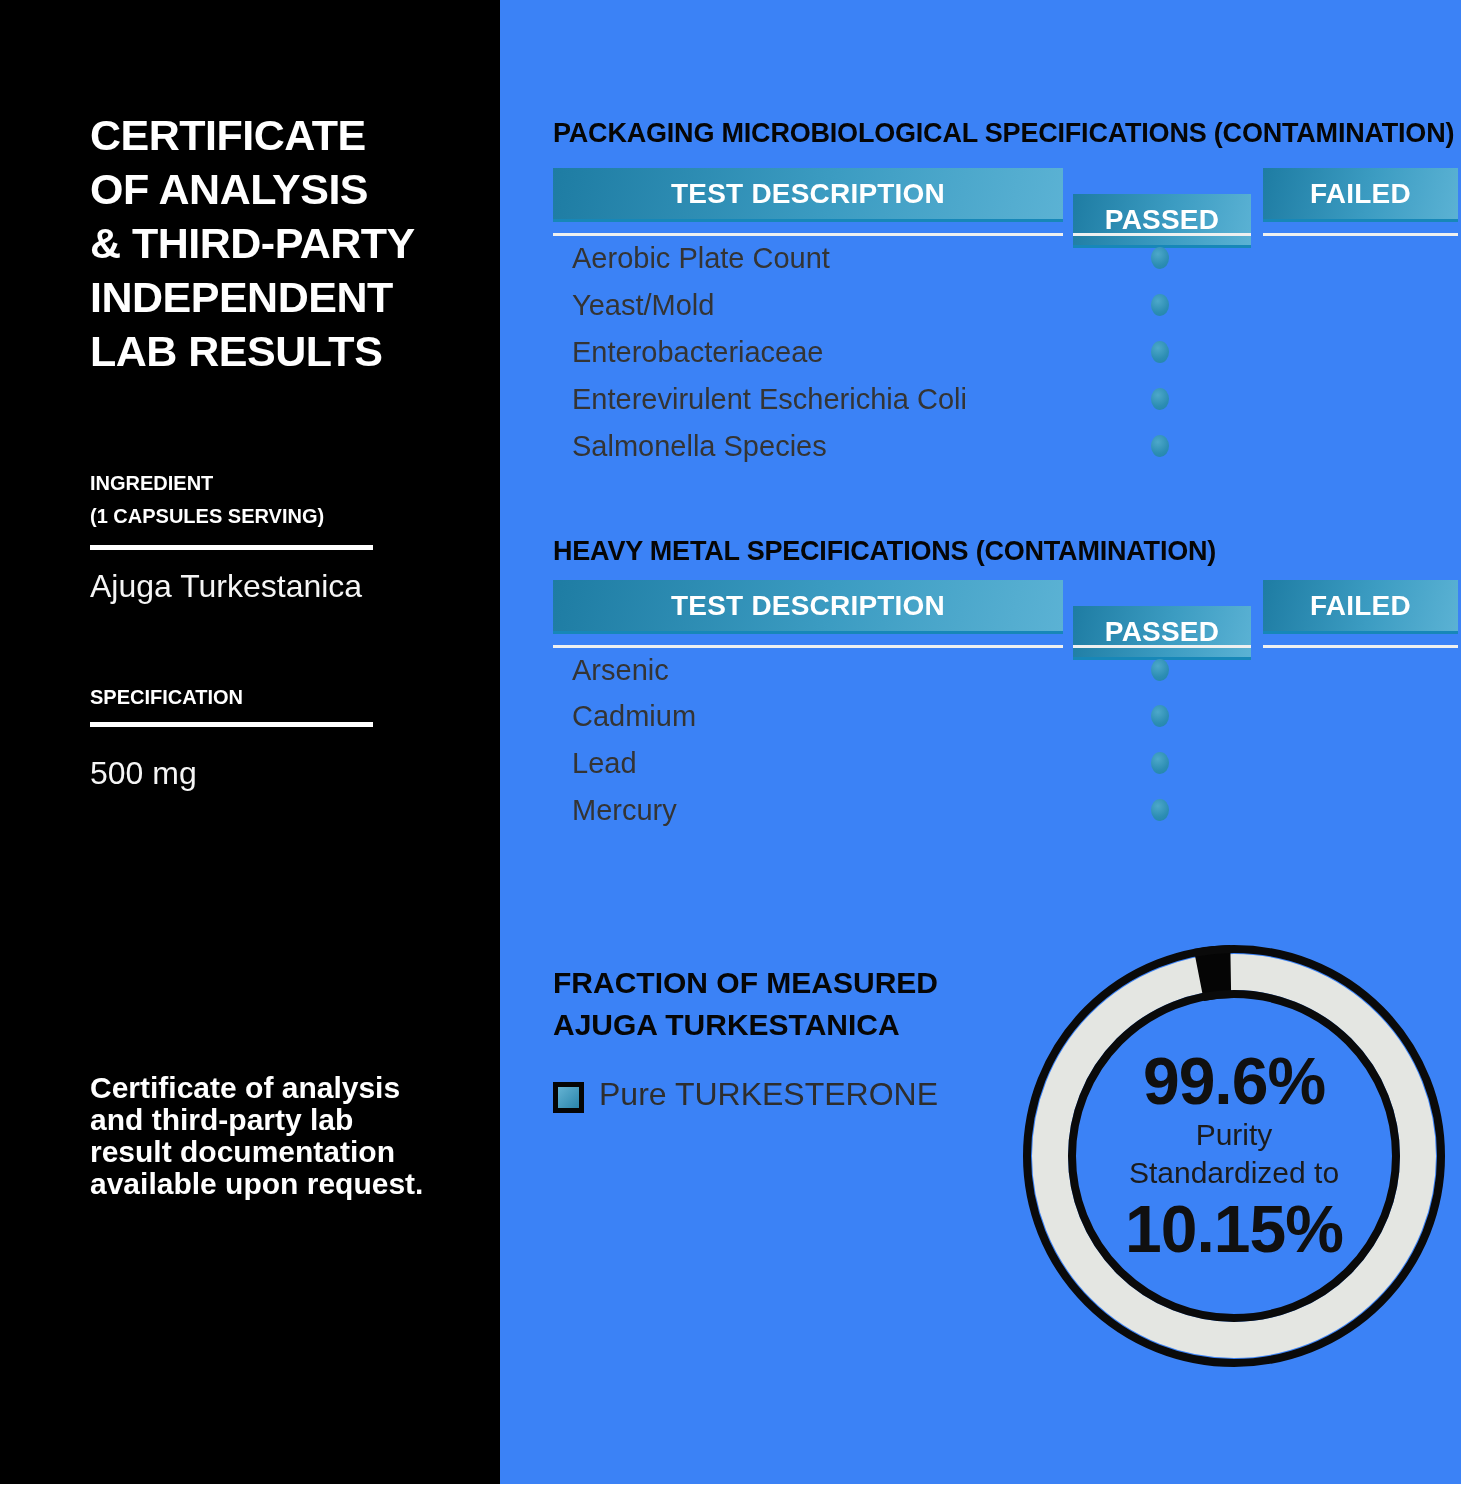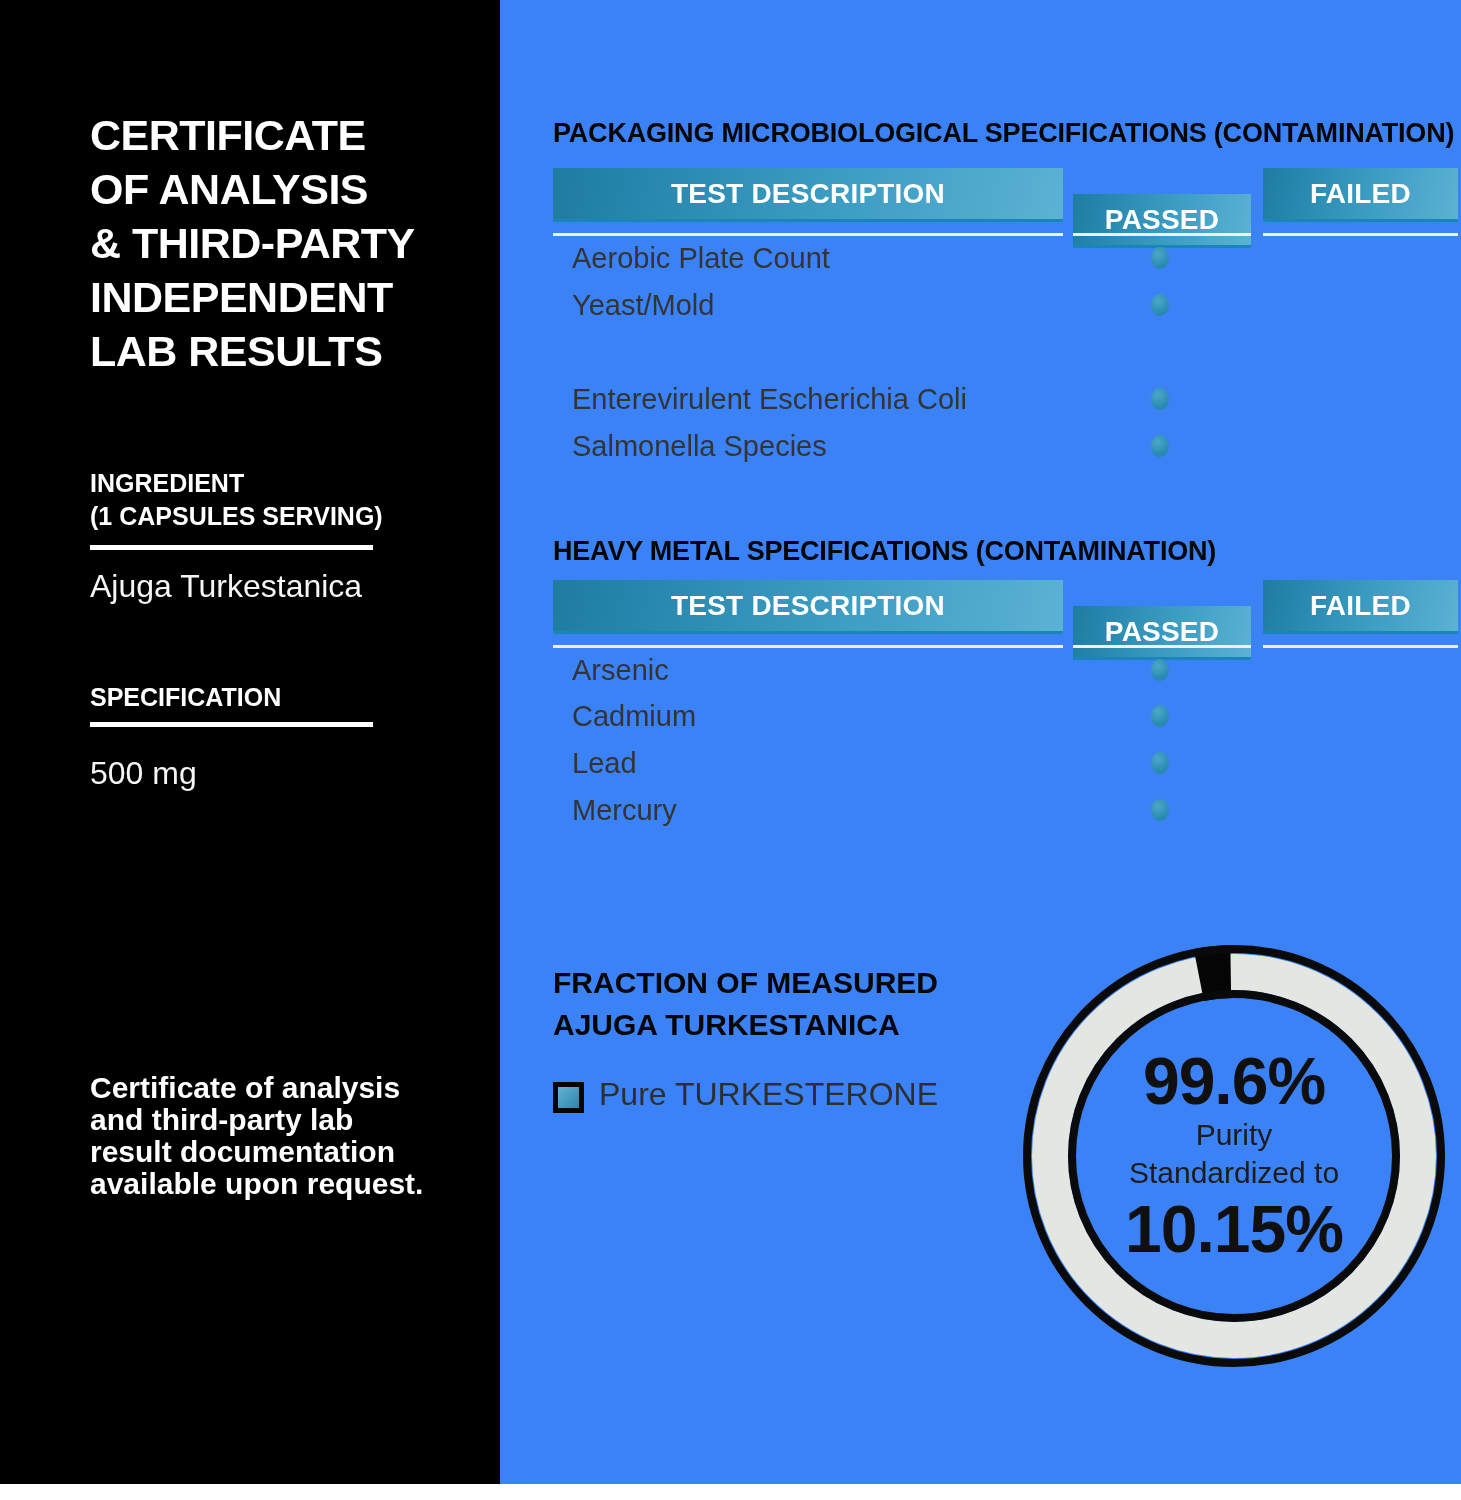--- a/index.html
+++ b/index.html
@@ -3,21 +3,21 @@
 <meta charset="utf-8">
 <style>
   * { margin:0; padding:0; box-sizing:border-box; }
   body { background:#ffffff; font-family:"Liberation Sans","DejaVu Sans",sans-serif; }
   .canvas { position:relative; width:1461px; height:1484px; background:#3b82f6; overflow:hidden; }
 
   
   .sidebar { position:absolute; left:0; top:0; width:500px; height:1500px; background:#000000; }
   .sb-title { position:absolute; left:90px; top:108px; color:#ffffff; font-size:43px;
               font-weight:bold; line-height:54px; letter-spacing:-0.5px; }
-  .sb-label { position:absolute; left:90px; color:#ffffff; font-size:25px; font-weight:bold;
+  .sb-label { position:absolute; left:90px; color:#ffffff; font-size:20px; font-weight:bold;
               line-height:33px; letter-spacing:0; }
   .sb-label.ingredient { top:467px; }
   .sb-label.spec { top:681px; }
   .sb-rule { position:absolute; left:90px; width:283px; height:5px; background:#ffffff; }
   .sb-rule.r1 { top:545px; }
   .sb-rule.r2 { top:722px; }
   .sb-value { position:absolute; left:90px; color:#f5f5f5; font-size:32px; font-weight:400; }
   .sb-value.v1 { top:568px; }
   .sb-value.v2 { top:755px; }
   .sb-footnote { position:absolute; left:90px; top:1072px; width:345px; color:#ffffff;
@@ -107,20 +107,24 @@
     <div class="strip fail"></div>
 
     <div class="trow" style="top:117px">
       <div class="tlabel">Aerobic Plate Count</div>
       <span class="dot"></span>
     </div>
     <div class="trow" style="top:164px">
       <div class="tlabel">Yeast/Mold</div>
       <span class="dot"></span>
     </div>
+    <div class="trow" style="top:211px">
+      <div class="tlabel">Enterobacteriaceae</div>
+      <span class="dot"></span>
+    </div>
     <div class="trow" style="top:258px">
       <div class="tlabel">Enterevirulent Escherichia Coli</div>
       <span class="dot"></span>
     </div>
     <div class="trow" style="top:305px">
       <div class="tlabel">Salmonella Species</div>
       <span class="dot"></span>
     </div>
   </section>
 

